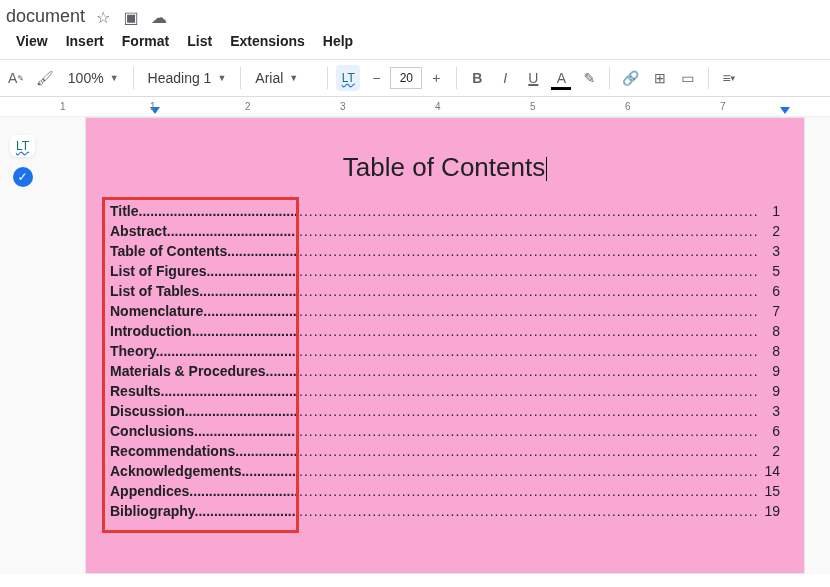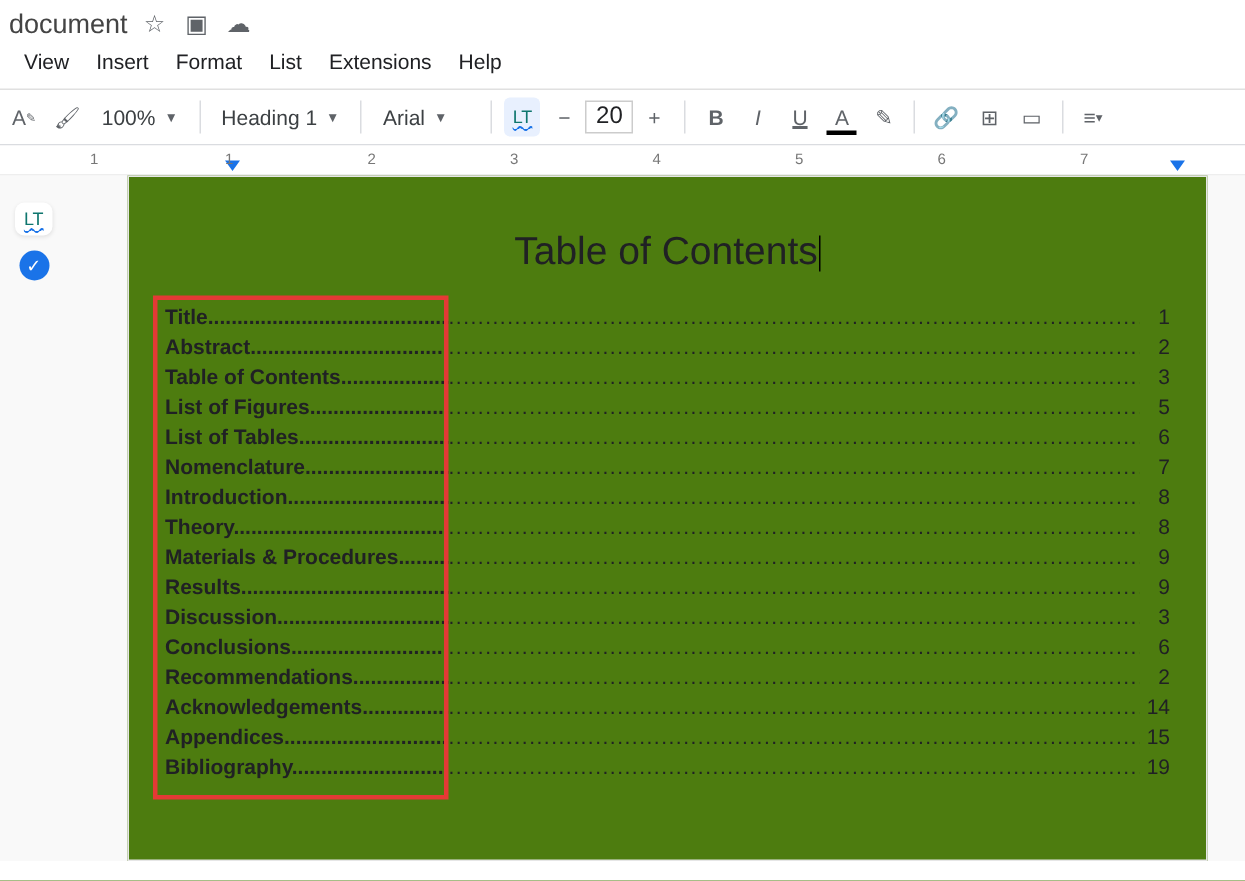--- a/index.html
+++ b/index.html
@@ -9,35 +9,36 @@
     width: 830px;
     height: 587px;
     overflow: hidden;
     position: relative;
     font-size: 13px;
     color: #202124;
   }
   
   .titlebar {
     display: flex;
-    align-items: flex-start;
+    align-items: flex-end;
     gap: 8px;
     padding: 6px 10px 2px 6px;
     font-size: 18px;
     color: #444;
   }
   .titlebar .doc-title { font-size: 18px; color: #444; }
   .titlebar .ic { color: #5f6368; font-size: 16px; width: 20px; text-align: center; }
   
   .menubar {
     display: flex;
     gap: 18px;
     padding: 4px 16px 10px 16px;
     font-size: 14px;
     color: #202124;
+    font-weight: bold;
   }
   .menubar span { cursor: default; }
   
   .toolbar {
     display: flex;
     align-items: center;
     gap: 4px;
     padding: 4px 4px;
     border-top: 1px solid #e0e0e0;
     border-bottom: 1px solid #dadce0;
@@ -74,21 +75,21 @@
     display: flex;
     align-items: center;
     gap: 2px;
   }
   .fontsize .box {
     border: 1px solid #ccc;
     width: 32px;
     height: 22px;
     text-align: center;
     line-height: 20px;
-    font-size: 16px;
+    font-size: 12px;
   }
   
   .ruler {
     position: relative;
     height: 20px;
     background: #fff;
     border-bottom: 1px solid #eee;
     font-size: 10px;
     color: #888;
     display: flex;
@@ -136,21 +137,21 @@
     border-radius: 50%;
     background: #1a73e8;
     color: #fff;
     text-align: center;
     line-height: 20px;
     font-size: 12px;
   }
   .page {
     margin-left: 40px;
     margin-top: 0;
-    background: #4d7c0f;
+    background: #f9a8d4;
     width: 720px;
     height: 100%;
     border: 1px solid #e6e6e6;
     padding: 34px 24px 12px 24px;
     position: relative;
   }
   .toc-title {
     text-align: center;
     font-size: 26px;
     color: #202124;

